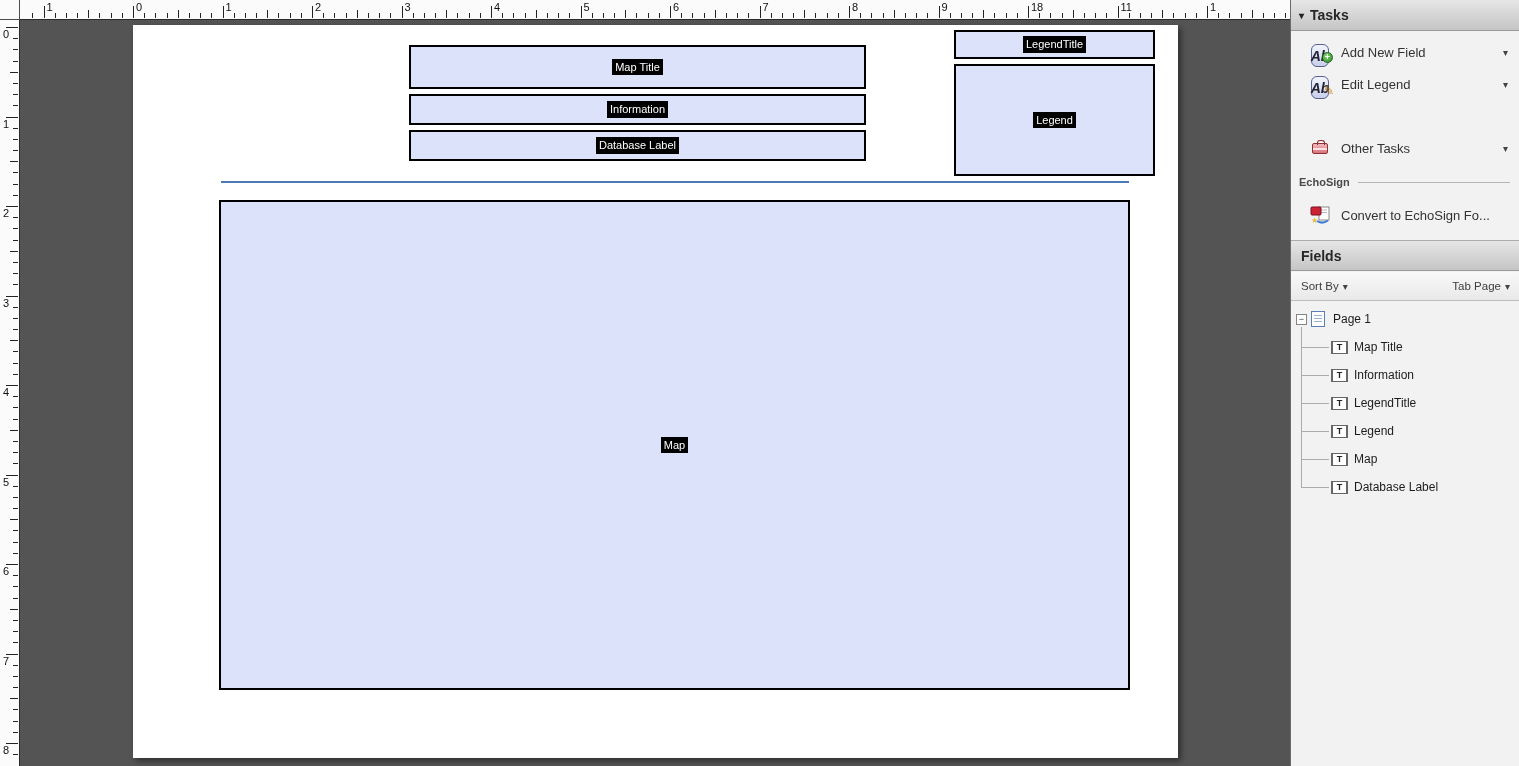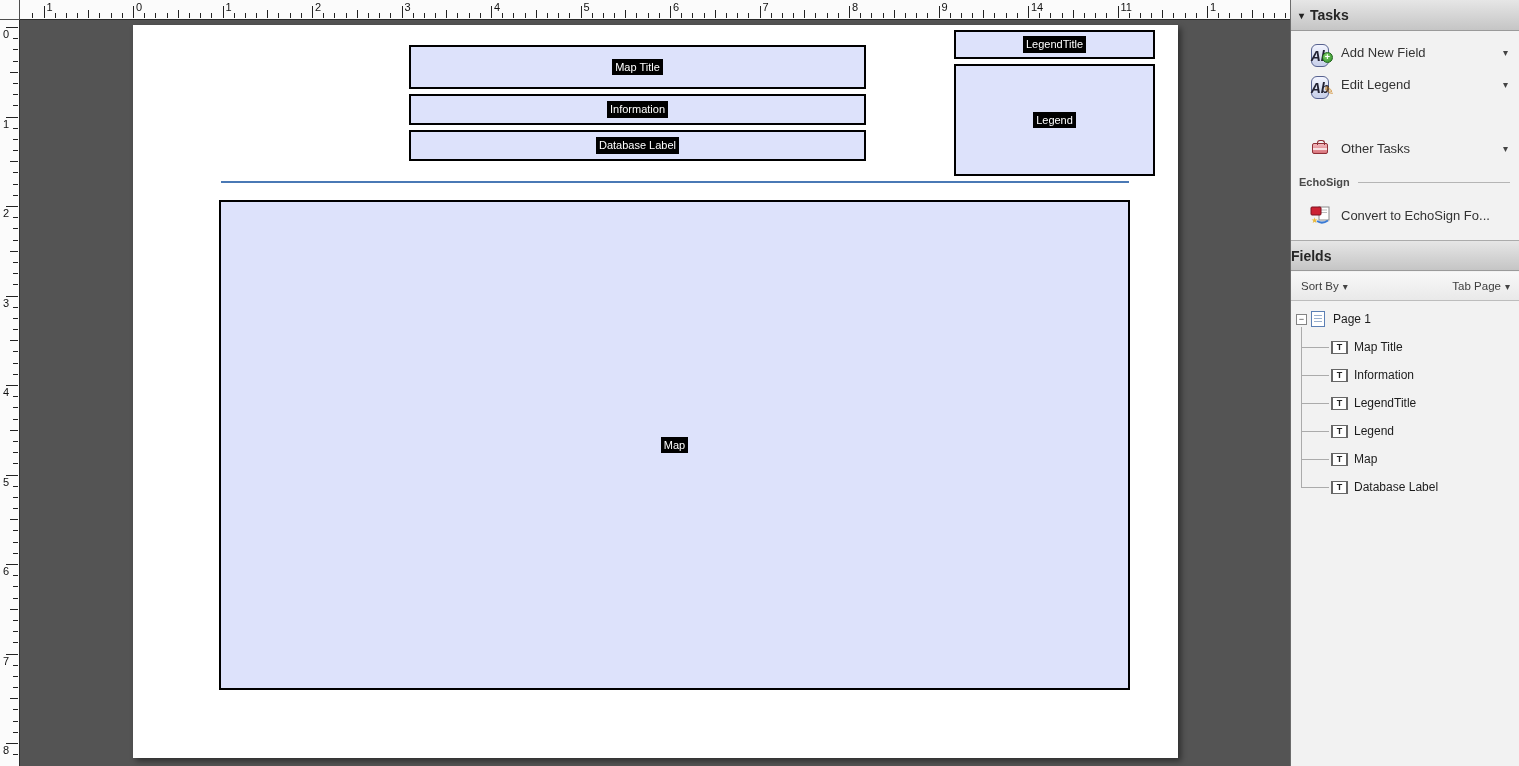--- a/index.html
+++ b/index.html
@@ -44,21 +44,21 @@
                  font-size:13px; font-weight:bold; color:#111; letter-spacing:.2px; }
 
   
   .sidebar { position:absolute; left:1290px; top:0; width:229px; height:766px;
              background:#f2f2f2; border-left:1px solid #6b6b6b; }
   .panel-header { position:absolute; left:0; width:229px; height:31px;
                   background:linear-gradient(#e6e6e6,#c5c5c5);
                   border-bottom:1px solid #9a9a9a; display:flex; align-items:center;
                   font-size:14px; font-weight:bold; color:#262626; }
   .tasks-header { top:0; padding-left:8px; }
-  .fields-header { top:240px; border-top:1px solid #ababab; }
+  .fields-header { top:240px; border-top:1px solid #ababab; padding-left:10px; }
   .hdr-tri { font-size:10px; color:#222; margin-right:6px; font-style:normal; }
 
   .task-item { position:absolute; left:0; width:229px; height:32px; display:flex;
                align-items:center; padding-left:19px; cursor:pointer; }
   .task-label { font-size:13px; color:#333; margin-left:9px; flex:1; white-space:nowrap;
                 overflow:hidden; text-overflow:ellipsis; }
   .dd-arrow { font-size:10px; color:#444; margin-right:12px; }
 
   .echosign-row { position:absolute; left:0; top:172px; width:229px; height:20px;
                   display:flex; align-items:center; }
@@ -234,21 +234,21 @@
       <span class="ruler-num" style="left: 116px; top: 2px;">0</span>
       <span class="ruler-num" style="left: 205.5px; top: 2px;">1</span>
       <span class="ruler-num" style="left: 295px; top: 2px;">2</span>
       <span class="ruler-num" style="left: 384.5px; top: 2px;">3</span>
       <span class="ruler-num" style="left: 474px; top: 2px;">4</span>
       <span class="ruler-num" style="left: 563.5px; top: 2px;">5</span>
       <span class="ruler-num" style="left: 653px; top: 2px;">6</span>
       <span class="ruler-num" style="left: 742.5px; top: 2px;">7</span>
       <span class="ruler-num" style="left: 832px; top: 2px;">8</span>
       <span class="ruler-num" style="left: 921.5px; top: 2px;">9</span>
-      <span class="ruler-num" style="left: 1011px; top: 2px;">14</span>
+      <span class="ruler-num" style="left: 1011px; top: 2px;">18</span>
       <span class="ruler-num" style="left: 1100.5px; top: 2px;">11</span>
       <span class="ruler-num" style="left: 1190px; top: 2px;">1</span>
     </div>
   <div class="ruler-v" id="rulerV">
       <div class="tick-v" style="top: 7px; width: 12px;"></div>
       <div class="tick-v" style="top: 18.1875px; width: 5px;"></div>
       <div class="tick-v" style="top: 29.375px; width: 5px;"></div>
       <div class="tick-v" style="top: 40.5625px; width: 5px;"></div>
       <div class="tick-v" style="top: 51.75px; width: 8px;"></div>
       <div class="tick-v" style="top: 62.9375px; width: 5px;"></div>

